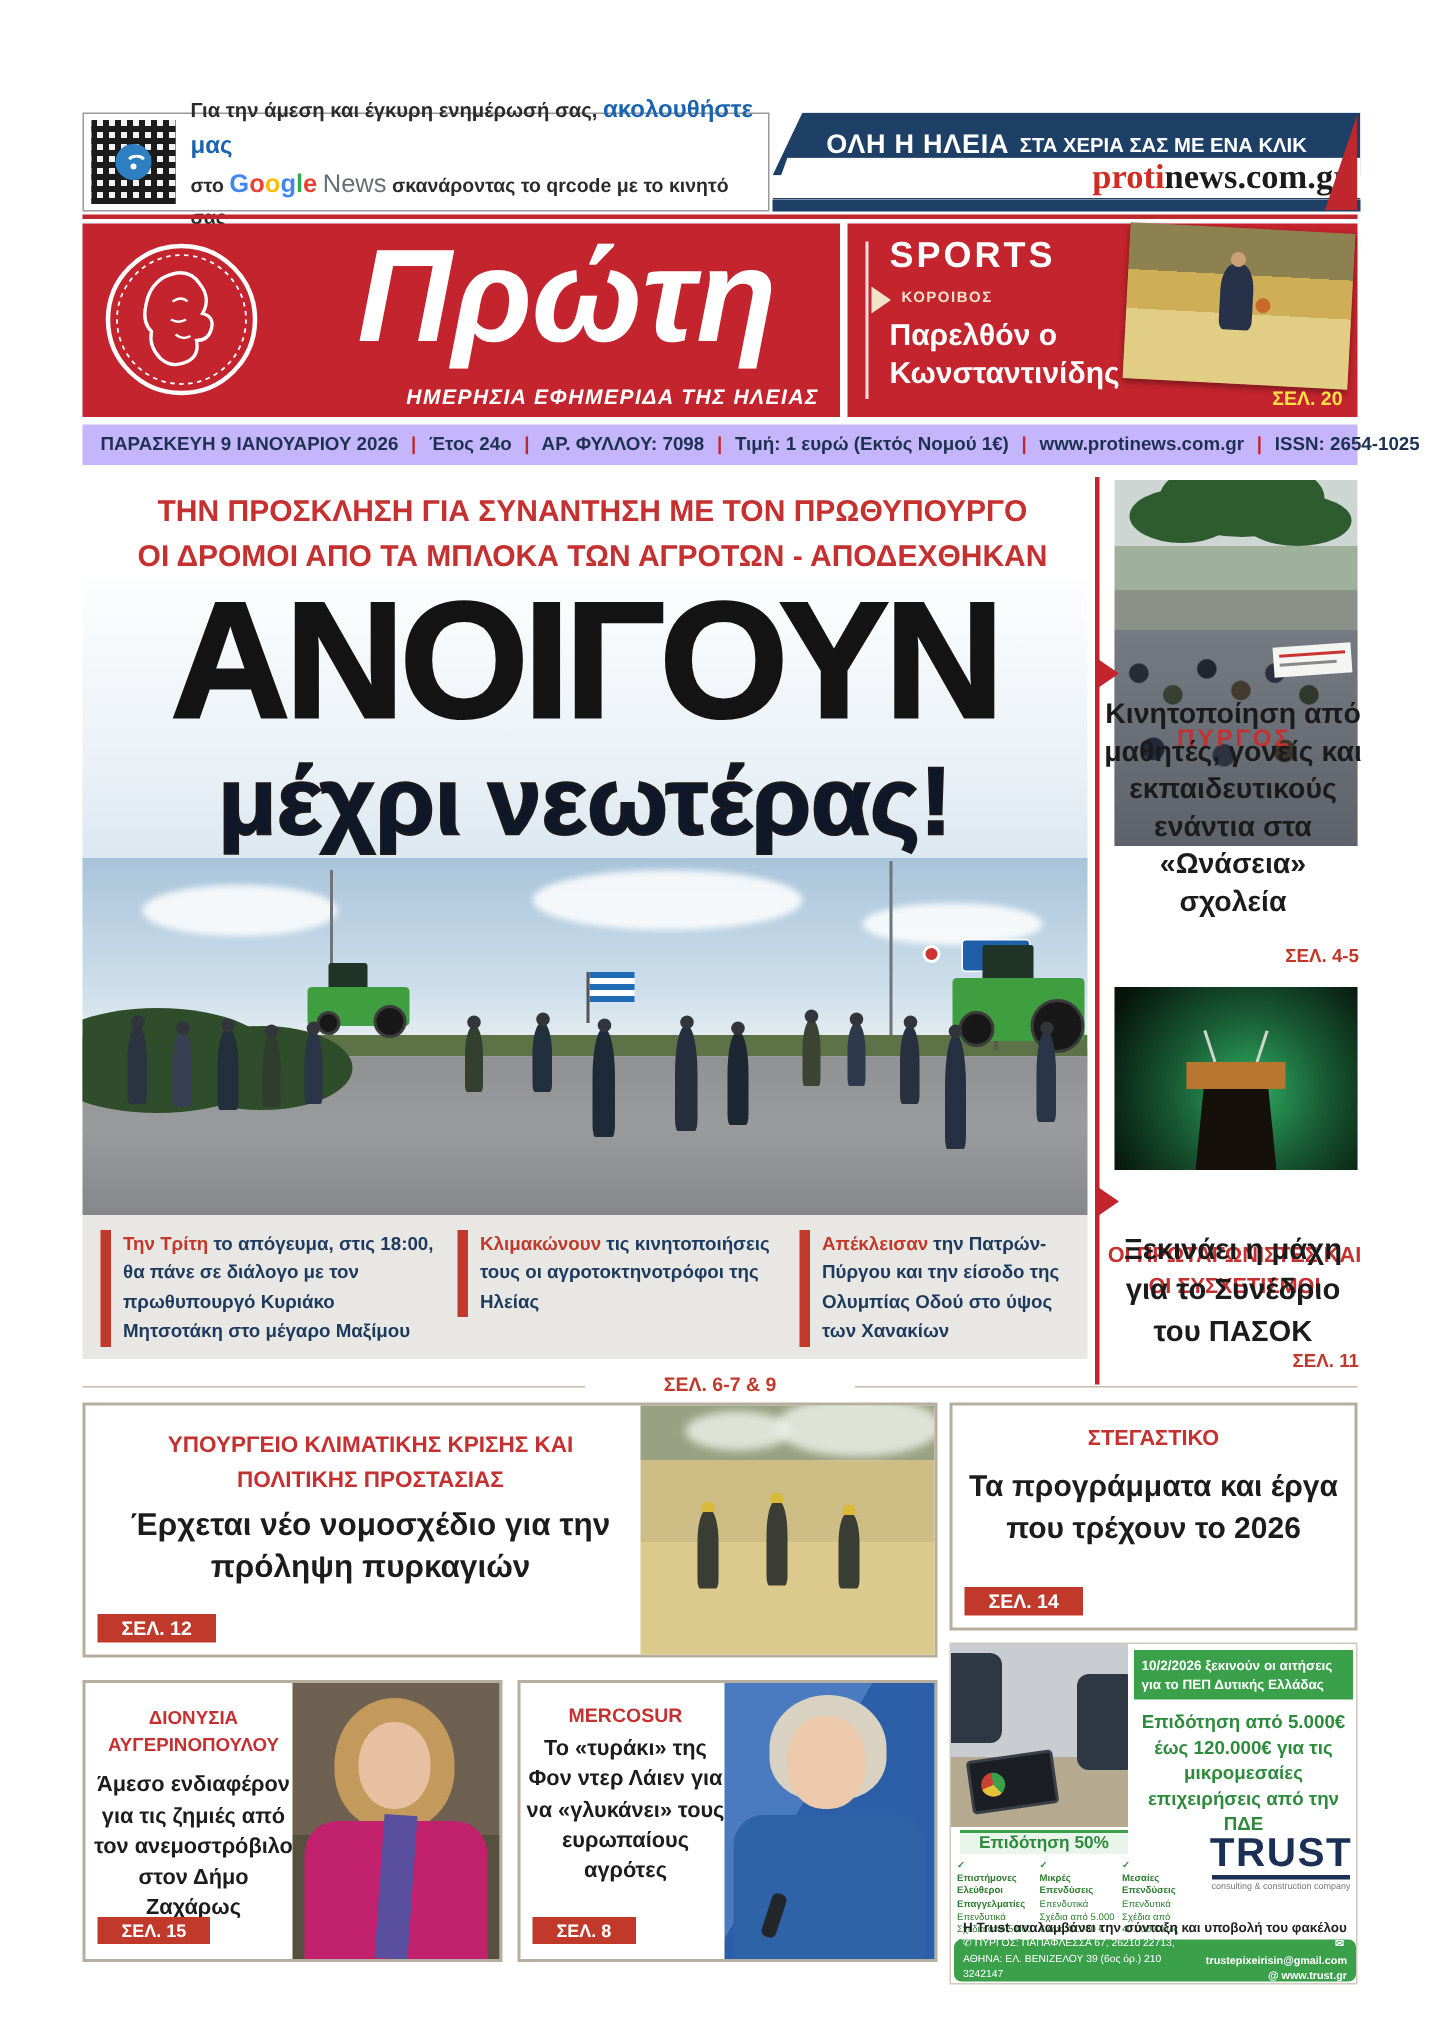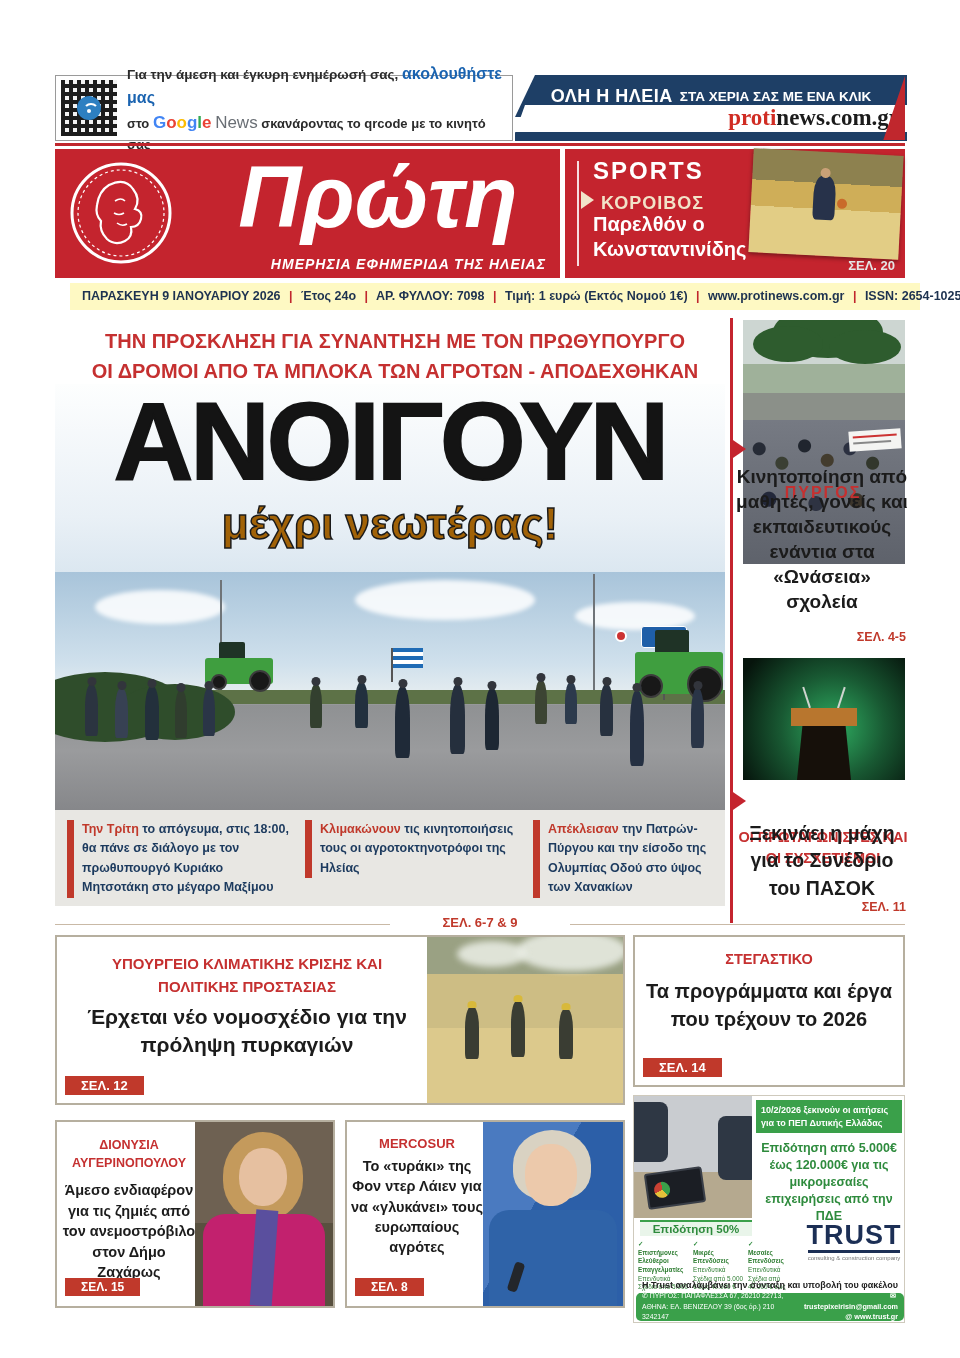--- a/index.html
+++ b/index.html
@@ -41,37 +41,37 @@
   
   .mast-left { position:absolute; left:55px; top:149px; width:505px; height:129px; background:#c4242e; }
   .coin { position:absolute; left:14px; top:12px; }
   .mast-title { position:absolute; left:148px; top:2px; width:350px; text-align:center; color:#fff; font-size:88px; font-weight:bold; font-style:italic; line-height:1.05; }
   .mast-sub { position:absolute; right:14px; bottom:6px; color:#fff; font-size:14px; font-weight:bold; font-style:italic; letter-spacing:1px; }
 
   .mast-sports { position:absolute; left:565px; top:149px; width:340px; height:129px; background:#c4242e; }
   .sports-vline { position:absolute; left:12px; top:12px; width:2px; height:105px; background:rgba(255,255,255,.85); }
   .sports-label { position:absolute; left:28px; top:8px; color:#fff; font-size:24px; font-weight:bold; letter-spacing:2px; }
   .sports-arrow { position:absolute; left:16px; top:42px; width:0; height:0; border-top:9px solid transparent; border-bottom:9px solid transparent; border-left:13px solid #f2e3c8; }
-  .sports-kicker { position:absolute; left:36px; top:44px; color:#f2e3c8; font-size:18px; font-weight:bold; letter-spacing:1px; }
+  .sports-kicker { position:absolute; left:36px; top:44px; color:#f2e3c8; font-size:10px; font-weight:bold; letter-spacing:1px; }
   .sports-head { position:absolute; left:28px; top:63px; width:170px; color:#fff; font-size:20px; font-weight:bold; line-height:1.25; }
   .sports-photo { position:absolute; right:4px; top:3px; width:150px; height:104px; transform:rotate(3deg); background:linear-gradient(180deg,#8d814f 0 30%,#cfae58 30% 55%,#e2cd85 55% 100%); box-shadow:0 2px 4px rgba(0,0,0,.4); overflow:hidden; }
   .bb-player { position:absolute; left:62px; top:24px; width:22px; height:44px; background:#27324a; border-radius:40% 40% 15% 15%; }
   .bb-player::before { content:""; position:absolute; top:-8px; left:6px; width:10px; height:10px; border-radius:50%; background:#caa177; }
   .bb-ball { position:absolute; left:86px; top:46px; width:10px; height:10px; background:#c96a2a; border-radius:50%; }
-  .sports-page { position:absolute; right:10px; bottom:5px; color:#e5e5e5; font-size:13px; font-weight:bold; }
-
-  
-  .dateline { position:absolute; left:70px; top:283px; width:850px; height:27px; background:#fef9c3; color:#1d3250; font-size:12.5px; font-weight:bold; line-height:27px; padding-left:12px; white-space:nowrap; }
+  .sports-page { position:absolute; right:10px; bottom:5px; color:#fde047; font-size:13px; font-weight:bold; }
+
+  
+  .dateline { position:absolute; left:55px; top:283px; width:850px; height:27px; background:#c4b5fd; color:#1d3250; font-size:12.5px; font-weight:bold; line-height:27px; padding-left:12px; white-space:nowrap; }
   .dateline .sep { color:#c0272d; margin:0 5px; }
 
   
   .lead-kicker { position:absolute; left:70px; top:326px; width:650px; text-align:center; color:#c53030; font-size:20px; font-weight:bold; line-height:1.5; }
   .lead-bg { position:absolute; left:55px; top:384px; width:670px; height:190px; background:linear-gradient(180deg,#fdfefe 0%,#e9f0f6 70%,#dbe7f0 100%); }
   .hl1 { position:absolute; left:55px; top:386px; width:670px; text-align:center; font-size:110px; font-weight:bold; letter-spacing:-3px; color:#141414; line-height:1; z-index:2; -webkit-text-stroke:2px #141414; }
-  .hl2 { position:absolute; left:55px; top:502px; width:670px; text-align:center; font-size:44px; font-weight:bold; color:#a16207; line-height:1; z-index:2; -webkit-text-stroke:1.5px #1a1a1a; }
+  .hl2 { position:absolute; left:55px; top:502px; width:670px; text-align:center; font-size:64px; font-weight:bold; color:#0f172a; line-height:1; z-index:2; -webkit-text-stroke:1.5px #1a1a1a; }
 
   .main-photo { position:absolute; left:55px; top:572px; width:670px; height:238px; overflow:hidden;
                 background:linear-gradient(180deg,#a8c4da 0%,#cfe0ec 38%,#e6edf0 52%,#8f9193 56%,#9a9b9d 75%,#86878a 100%); }
   .cloud { position:absolute; background:rgba(255,255,255,.85); border-radius:50%; filter:blur(2px); }
   .bush { position:absolute; background:#2f4d2b; border-radius:50%; }
   .grassline { position:absolute; left:0; top:118px; width:100%; height:14px; background:#5d7247; }
   .pole { position:absolute; width:2px; background:#6f7478; }
   .tractor { position:absolute; }
   .t-body { position:absolute; background:#3f9e3f; border-radius:3px; }
   .t-cab { position:absolute; background:#1f3326; border-radius:2px; }

